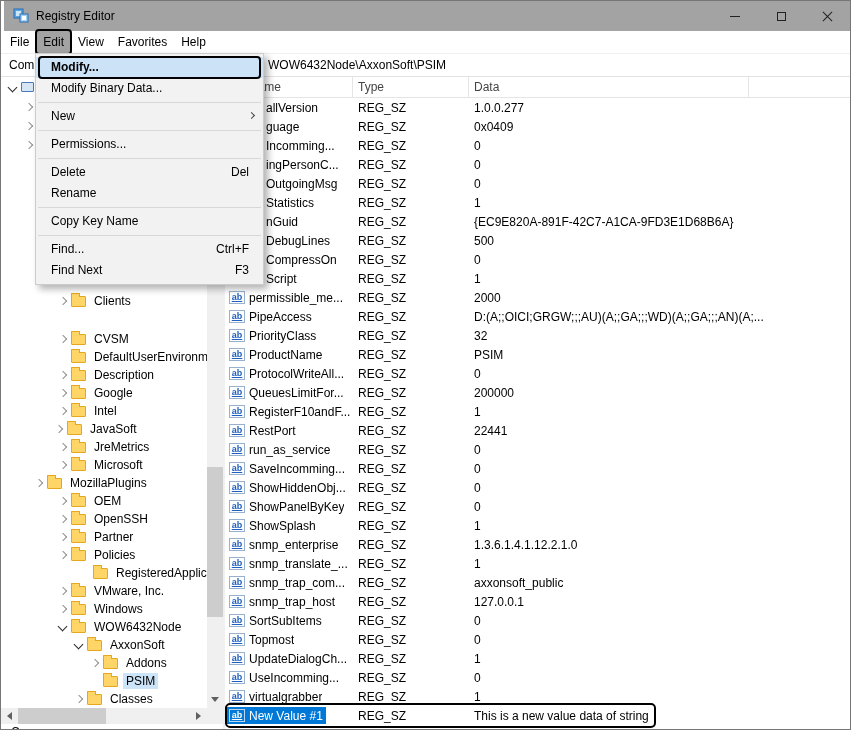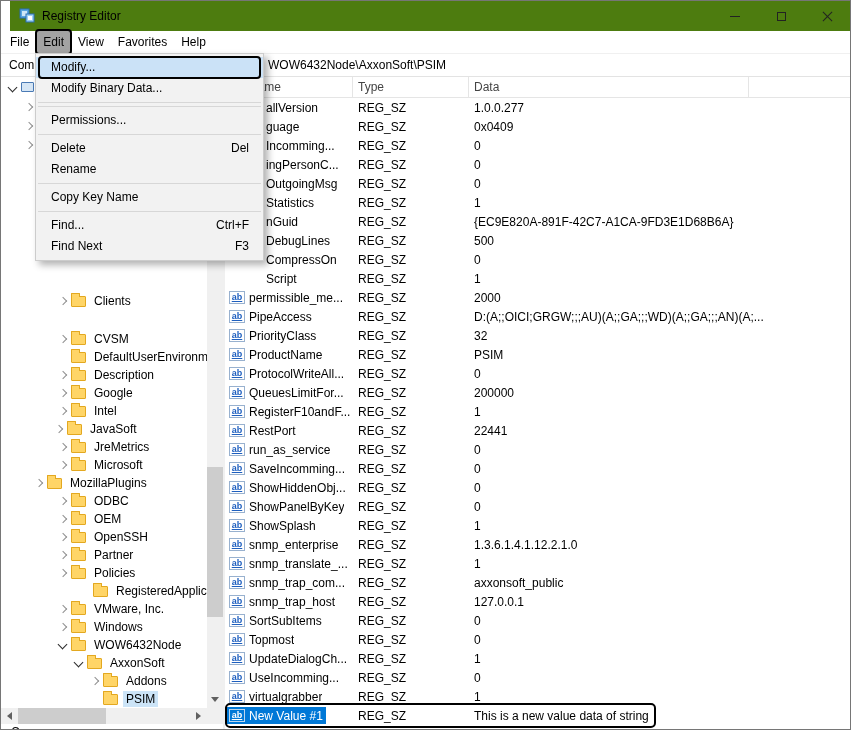--- a/index.html
+++ b/index.html
@@ -1,21 +1,21 @@
 <!DOCTYPE html>
 <html><head>
 <meta charset="utf-8">
 <style>
   * { margin:0; padding:0; box-sizing:border-box; }
   html,body { background:#c8c8c8; }
   body { font-family:"Liberation Sans", sans-serif; font-size:12px; color:#000; cursor:default; }
   .window { position:relative; width:851px; height:730px; background:#fff; border:1px solid #767676; overflow:hidden; margin:0 auto; }
 
   
-  .titlebar { position:absolute; left:9px; top:0; right:0; height:30px; display:flex; align-items:center; background:#4d7c0f; }
+  .titlebar { position:absolute; left:3px; top:0; right:0; height:30px; display:flex; align-items:center; background:#a3a3a3; }
   .app-icon { margin:0 7px 0 9px; flex:0 0 16px; }
   .title-text { font-size:12px; }
   .win-controls { position:absolute; right:0; top:0; height:30px; display:flex; }
   .win-btn { width:46px; height:30px; display:flex; align-items:center; justify-content:center; }
   .glyph-min { display:block; width:10px; border-top:1px solid #222; }
   .glyph-max { display:block; width:9px; height:9px; border:1px solid #222; }
   .glyph-close { position:relative; display:block; width:11px; height:11px; }
   .glyph-close::before,.glyph-close::after { content:""; position:absolute; left:5px; top:-1px; width:1px; height:13px; background:#222; }
   .glyph-close::before { transform:rotate(45deg); }
   .glyph-close::after  { transform:rotate(-45deg); }
@@ -88,21 +88,21 @@
   .vrow.partial .ab-icon { visibility:hidden; }
   .cell-type { width:116px; padding-left:5px; overflow:hidden; }
   .cell-data { flex:1; padding-left:5px; overflow:hidden; }
   .annot-row { position:absolute; left:0; top:626px; width:431px; height:25px; border:2px solid #000; border-radius:5px; pointer-events:none; z-index:40; }
 
   
   .menu { position:absolute; left:34px; top:52px; width:229px; background:#f2f2f2; border:1px solid #cccccc; box-shadow:4px 4px 7px rgba(0,0,0,0.30); z-index:100; padding:3px 0; }
   .menu-item { position:relative; height:21px; line-height:21px; padding:0 14px 0 15px; display:flex; }
   .menu-item .lbl { flex:1; white-space:nowrap; }
   .menu-item .sc { white-space:nowrap; }
-  .menu-item.bold { font-weight:normal;justify-content:center; }
+  .menu-item.bold { font-weight:bold;justify-content:center; }
   .menu-item.hl { background:#cbe2f7; }
   .menu-item.boxed::after { content:""; position:absolute; inset:-1px 2px; border:2px solid #000; border-radius:4px; pointer-events:none; }
   .menu-sep { height:1px; background:#d7d7d7; margin:3px 2px; }
   .sub-arrow { position:absolute; right:9px; top:7px; width:5px; height:5px; border-right:1px solid #444; border-bottom:1px solid #444; transform:rotate(-45deg); }
 </style>
 </head>
 <body>
 
 <div class="window">
 
@@ -193,25 +193,20 @@
           <span class="tree-label">Microsoft</span>
         </div>
         <div class="tree-row" style="padding-left: 30px;">
           <span class="chev collapsed"></span>
           <span class="folder"></span>
           <span class="tree-label">MozillaPlugins</span>
         </div>
         <div class="tree-row" style="padding-left: 54px;">
           <span class="chev collapsed"></span>
           <span class="folder"></span>
-          <span class="tree-label">ODBC</span>
-        </div>
-        <div class="tree-row" style="padding-left: 54px;">
-          <span class="chev collapsed"></span>
-          <span class="folder"></span>
           <span class="tree-label">OEM</span>
         </div>
         <div class="tree-row" style="padding-left: 54px;">
           <span class="chev collapsed"></span>
           <span class="folder"></span>
           <span class="tree-label">OpenSSH</span>
         </div>
         <div class="tree-row" style="padding-left: 54px;">
           <span class="chev collapsed"></span>
           <span class="folder"></span>
@@ -636,20 +631,24 @@
   </div>
 
   <div class="menu">
       <div class="menu-item bold hl boxed">
         <span class="lbl">Modify...</span>
       </div>
       <div class="menu-item">
         <span class="lbl">Modify Binary Data...</span>
       </div>
       <div class="menu-sep"></div>
+      <div class="menu-item">
+        <span class="lbl">New</span>
+        <span class="sub-arrow"></span>
+      </div>
       <div class="menu-sep"></div>
       <div class="menu-item">
         <span class="lbl">Permissions...</span>
       </div>
       <div class="menu-sep"></div>
       <div class="menu-item">
         <span class="lbl">Delete</span>
         <span class="sc">Del</span>
       </div>
       <div class="menu-item">

